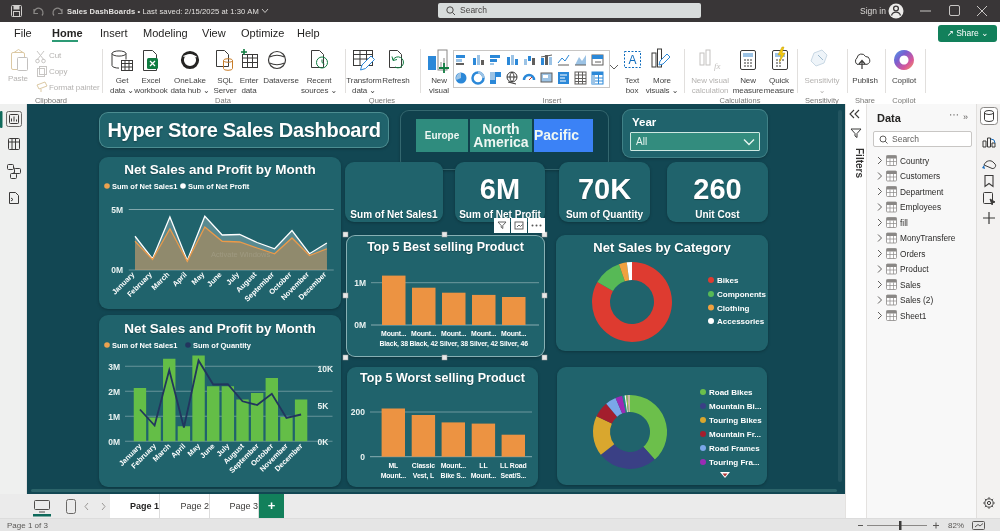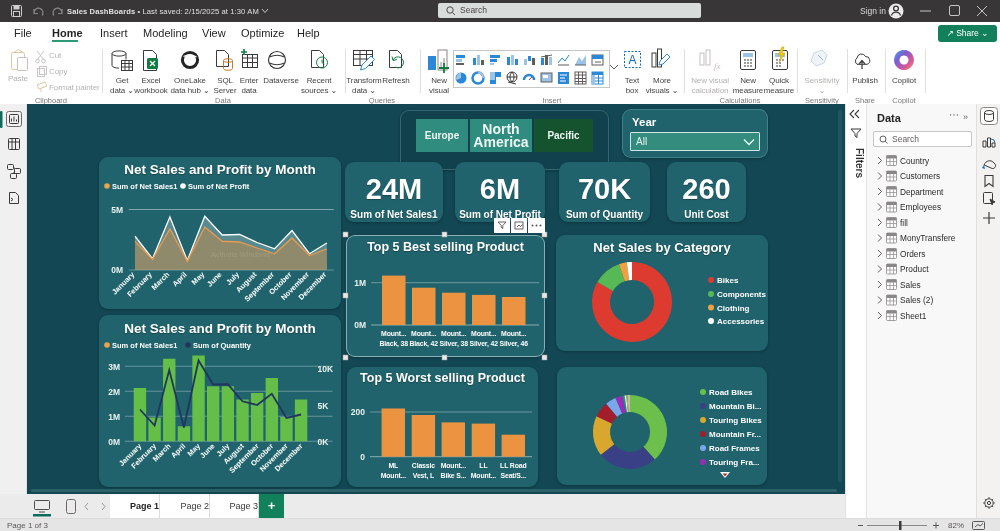--- a/index.html
+++ b/index.html
@@ -386,25 +386,28 @@
       <path d="M11 94 l2 1.5 -2 1.5"></path>
     </g>
   </svg>
 </div>
 
 <div class="abs" id="canvas">
 
   <div class="abs" style="left:811px;top:6px;width:4px;height:372px;background:rgba(255,255,255,0.07);border-radius:2px"></div>
   <div class="abs" style="left:4px;top:385px;width:806px;height:3px;background:rgba(130,200,185,0.22);border-radius:2px"></div>
 
+  <div class="card" style="left:72px;top:8px;width:290px;height:36px;border:1px solid rgba(160,220,215,0.35)">
+    <div style="text-align:center;color:#fff;font-size:20px;font-weight:bold;margin-top:6px;letter-spacing:-0.3px;white-space:nowrap;text-shadow:0 1px 2px rgba(0,0,0,.35)">Hyper Store Sales Dashboard</div>
+  </div>
 
   <div class="card" style="left:373px;top:6px;width:209px;height:60px;background:#10414d;border:1px solid rgba(160,220,215,0.25)">
     <div class="abs" style="left:15px;top:8px;width:52px;height:33px;background:#2f8c7e;color:#eef7f3;font-size:10px;font-weight:bold;text-align:center;line-height:33px">Europe</div>
     <div class="abs" style="left:69px;top:8px;width:62px;height:33px;background:#2f8c7e;color:#eef7f3;font-size:14px;font-weight:bold;text-align:center;line-height:13px;padding-top:4px">North<br>America</div>
-    <div class="abs" style="left:133px;top:8px;width:59px;height:33px;background:#14532d;color:#eef7f3;font-size:10px;font-weight:bold;text-align:center;line-height:33px">Pacific</div>
+    <div class="abs" style="left:133px;top:8px;width:59px;height:33px;background:#3b82f6;color:#eef7f3;font-size:14px;font-weight:bold;line-height:33px">Pacific</div>
   </div>
 
   <div class="card" style="left:595px;top:5px;width:146px;height:49px;border:1px solid rgba(160,220,215,0.25)">
     <div class="abs" style="left:9px;top:6px;font-size:11.5px;font-weight:bold;color:#fff">Year</div>
     <div class="abs" style="left:7px;top:22px;width:130px;height:19px;background:#338c7e;border:1px solid #cfe9e2;border-radius:1px">
       <span style="position:absolute;left:5px;top:3px;font-size:10px;color:#e8f5f0">All</span>
       <svg class="abs" style="right:4px;top:5px" width="12" height="9">
           <path d="M1 1.5 l5 5 5 -5" stroke="#e8f5f0" fill="none" stroke-width="1.4"></path>
         </svg>
     </div>
@@ -499,32 +502,31 @@
         <text x="145.5" y="131.5" text-anchor="end" transform="rotate(-45 145.5 131.5)">August</text>
         <text x="160.2" y="131.5" text-anchor="end" transform="rotate(-45 160.2 131.5)">September</text>
         <text x="174.8" y="131.5" text-anchor="end" transform="rotate(-45 174.8 131.5)">October</text>
         <text x="189.4" y="131.5" text-anchor="end" transform="rotate(-45 189.4 131.5)">November</text>
         <text x="204.1" y="131.5" text-anchor="end" transform="rotate(-45 204.1 131.5)">December</text>
       </g>
     </svg>
   </div>
 
   <div class="card" style="left:318px;top:58px;width:98px;height:60px">
-    <div class="ctitle" style="top:14px;font-size:29px;line-height:26px">24M</div>
     <div class="ctitle" style="top:47px;font-size:10px">Sum of Net Sales1</div>
   </div>
   <div class="card" style="left:428px;top:58px;width:90px;height:60px">
     <div class="ctitle" style="top:14px;font-size:29px;line-height:26px">6M</div>
     <div class="ctitle" style="top:47px;font-size:10px">Sum of Net Profit</div>
   </div>
   <div class="card" style="left:532px;top:58px;width:91px;height:60px">
     <div class="ctitle" style="top:14px;font-size:29px;line-height:26px">70K</div>
     <div class="ctitle" style="top:47px;font-size:10px">Sum of Quantity</div>
   </div>
-  <div class="card" style="left:640px;top:58px;width:79px;height:60px">
+  <div class="card" style="left:640px;top:58px;width:101px;height:60px">
     <div class="ctitle" style="top:14px;font-size:29px;line-height:26px">260</div>
     <div class="ctitle" style="top:47px;font-size:10px">Unit Cost</div>
   </div>
 
   <div class="card" style="left:319px;top:131px;width:199px;height:122px;border:1px solid rgba(220,240,240,0.55)">
     <div class="ctitle" style="top:4px;font-size:12.5px">Top 5 Best selling Product</div>
     <svg class="abs" style="left:0;top:0" width="199" height="122" font-family="Liberation Sans">
       <g font-size="8.5" font-weight="bold" fill="#e9f2f1" text-anchor="end">
         <text x="19" y="50">1M</text>
           <text x="19" y="92">0M</text>

